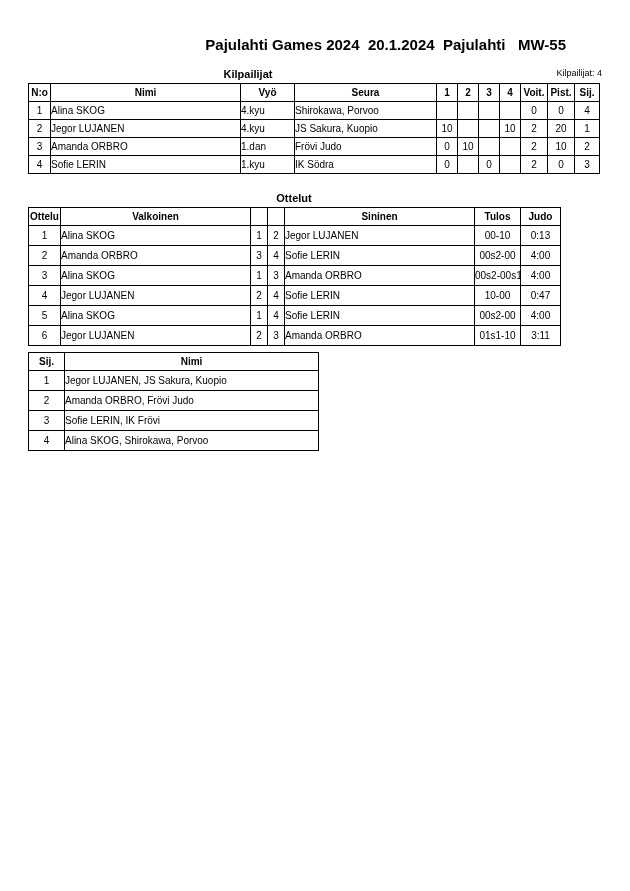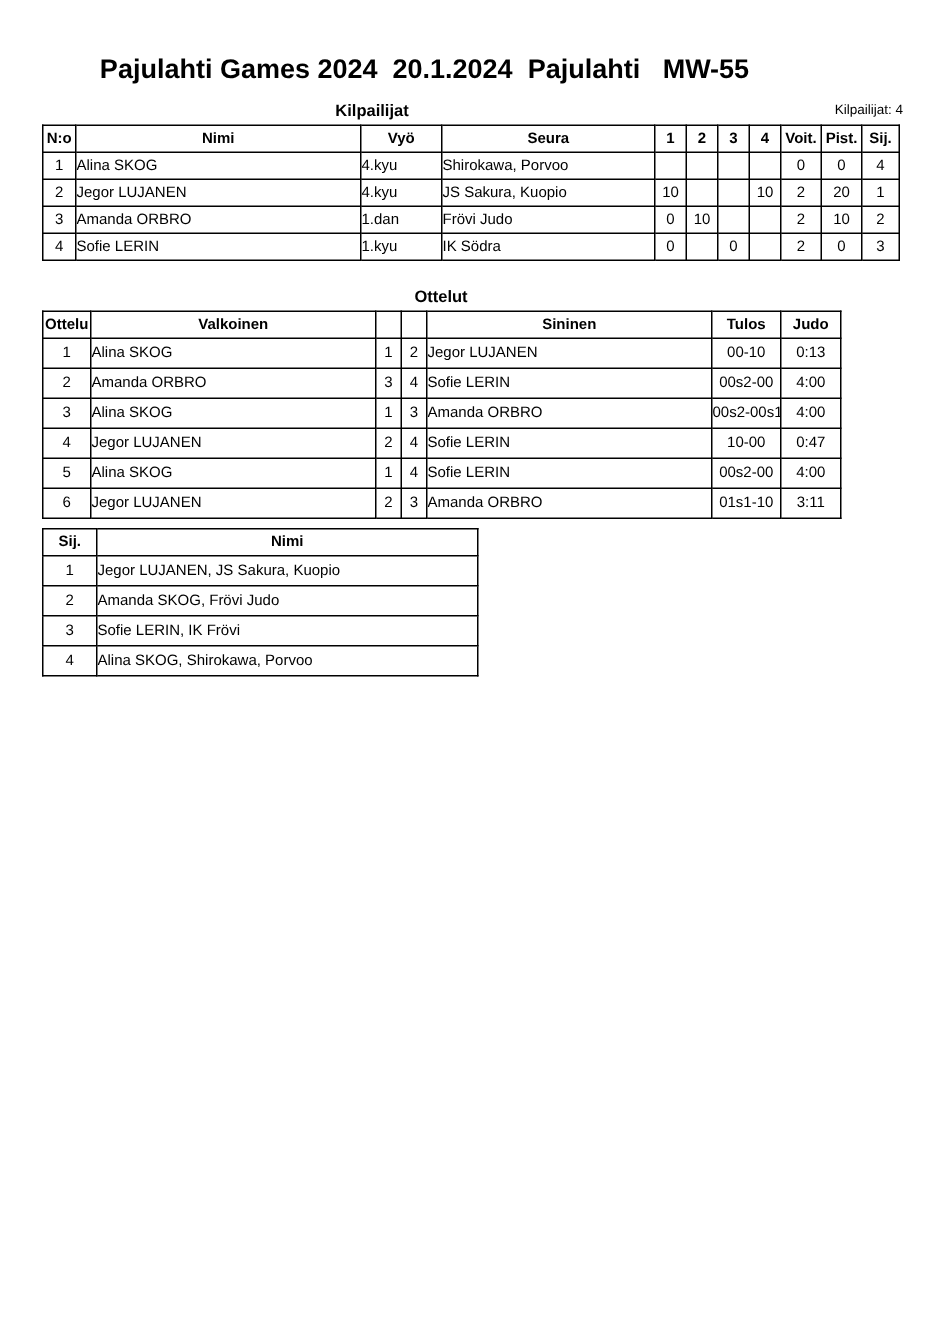--- a/index.html
+++ b/index.html
@@ -19,22 +19,22 @@
     position: relative;
     width: 630px;
     height: 891px;
   }
   
   .doc-title {
     position: absolute;
     top: 36px;
     left: 0;
     width: 566px;
-    text-align: center;
-    font-size: 18px;
+    text-align: right;
+    font-size: 15px;
     font-weight: bold;
     letter-spacing: 0px;
     white-space: pre;
   }
   .competitor-count {
     position: absolute;
     top: 68px;
     right: 28px;
     font-size: 9px;
     white-space: pre;
@@ -316,21 +316,21 @@
           <th class="center">Nimi</th>
         </tr>
       </thead>
       <tbody>
         <tr>
           <td class="center">1</td>
           <td class="left">Jegor LUJANEN, JS Sakura, Kuopio</td>
         </tr>
         <tr>
           <td class="center">2</td>
-          <td class="left">Amanda SKOG, Frövi Judo</td>
+          <td class="left">Amanda ORBRO, Frövi Judo</td>
         </tr>
         <tr>
           <td class="center">3</td>
           <td class="left">Sofie LERIN, IK Frövi</td>
         </tr>
         <tr>
           <td class="center">4</td>
           <td class="left">Alina SKOG, Shirokawa, Porvoo</td>
         </tr>
       </tbody>

